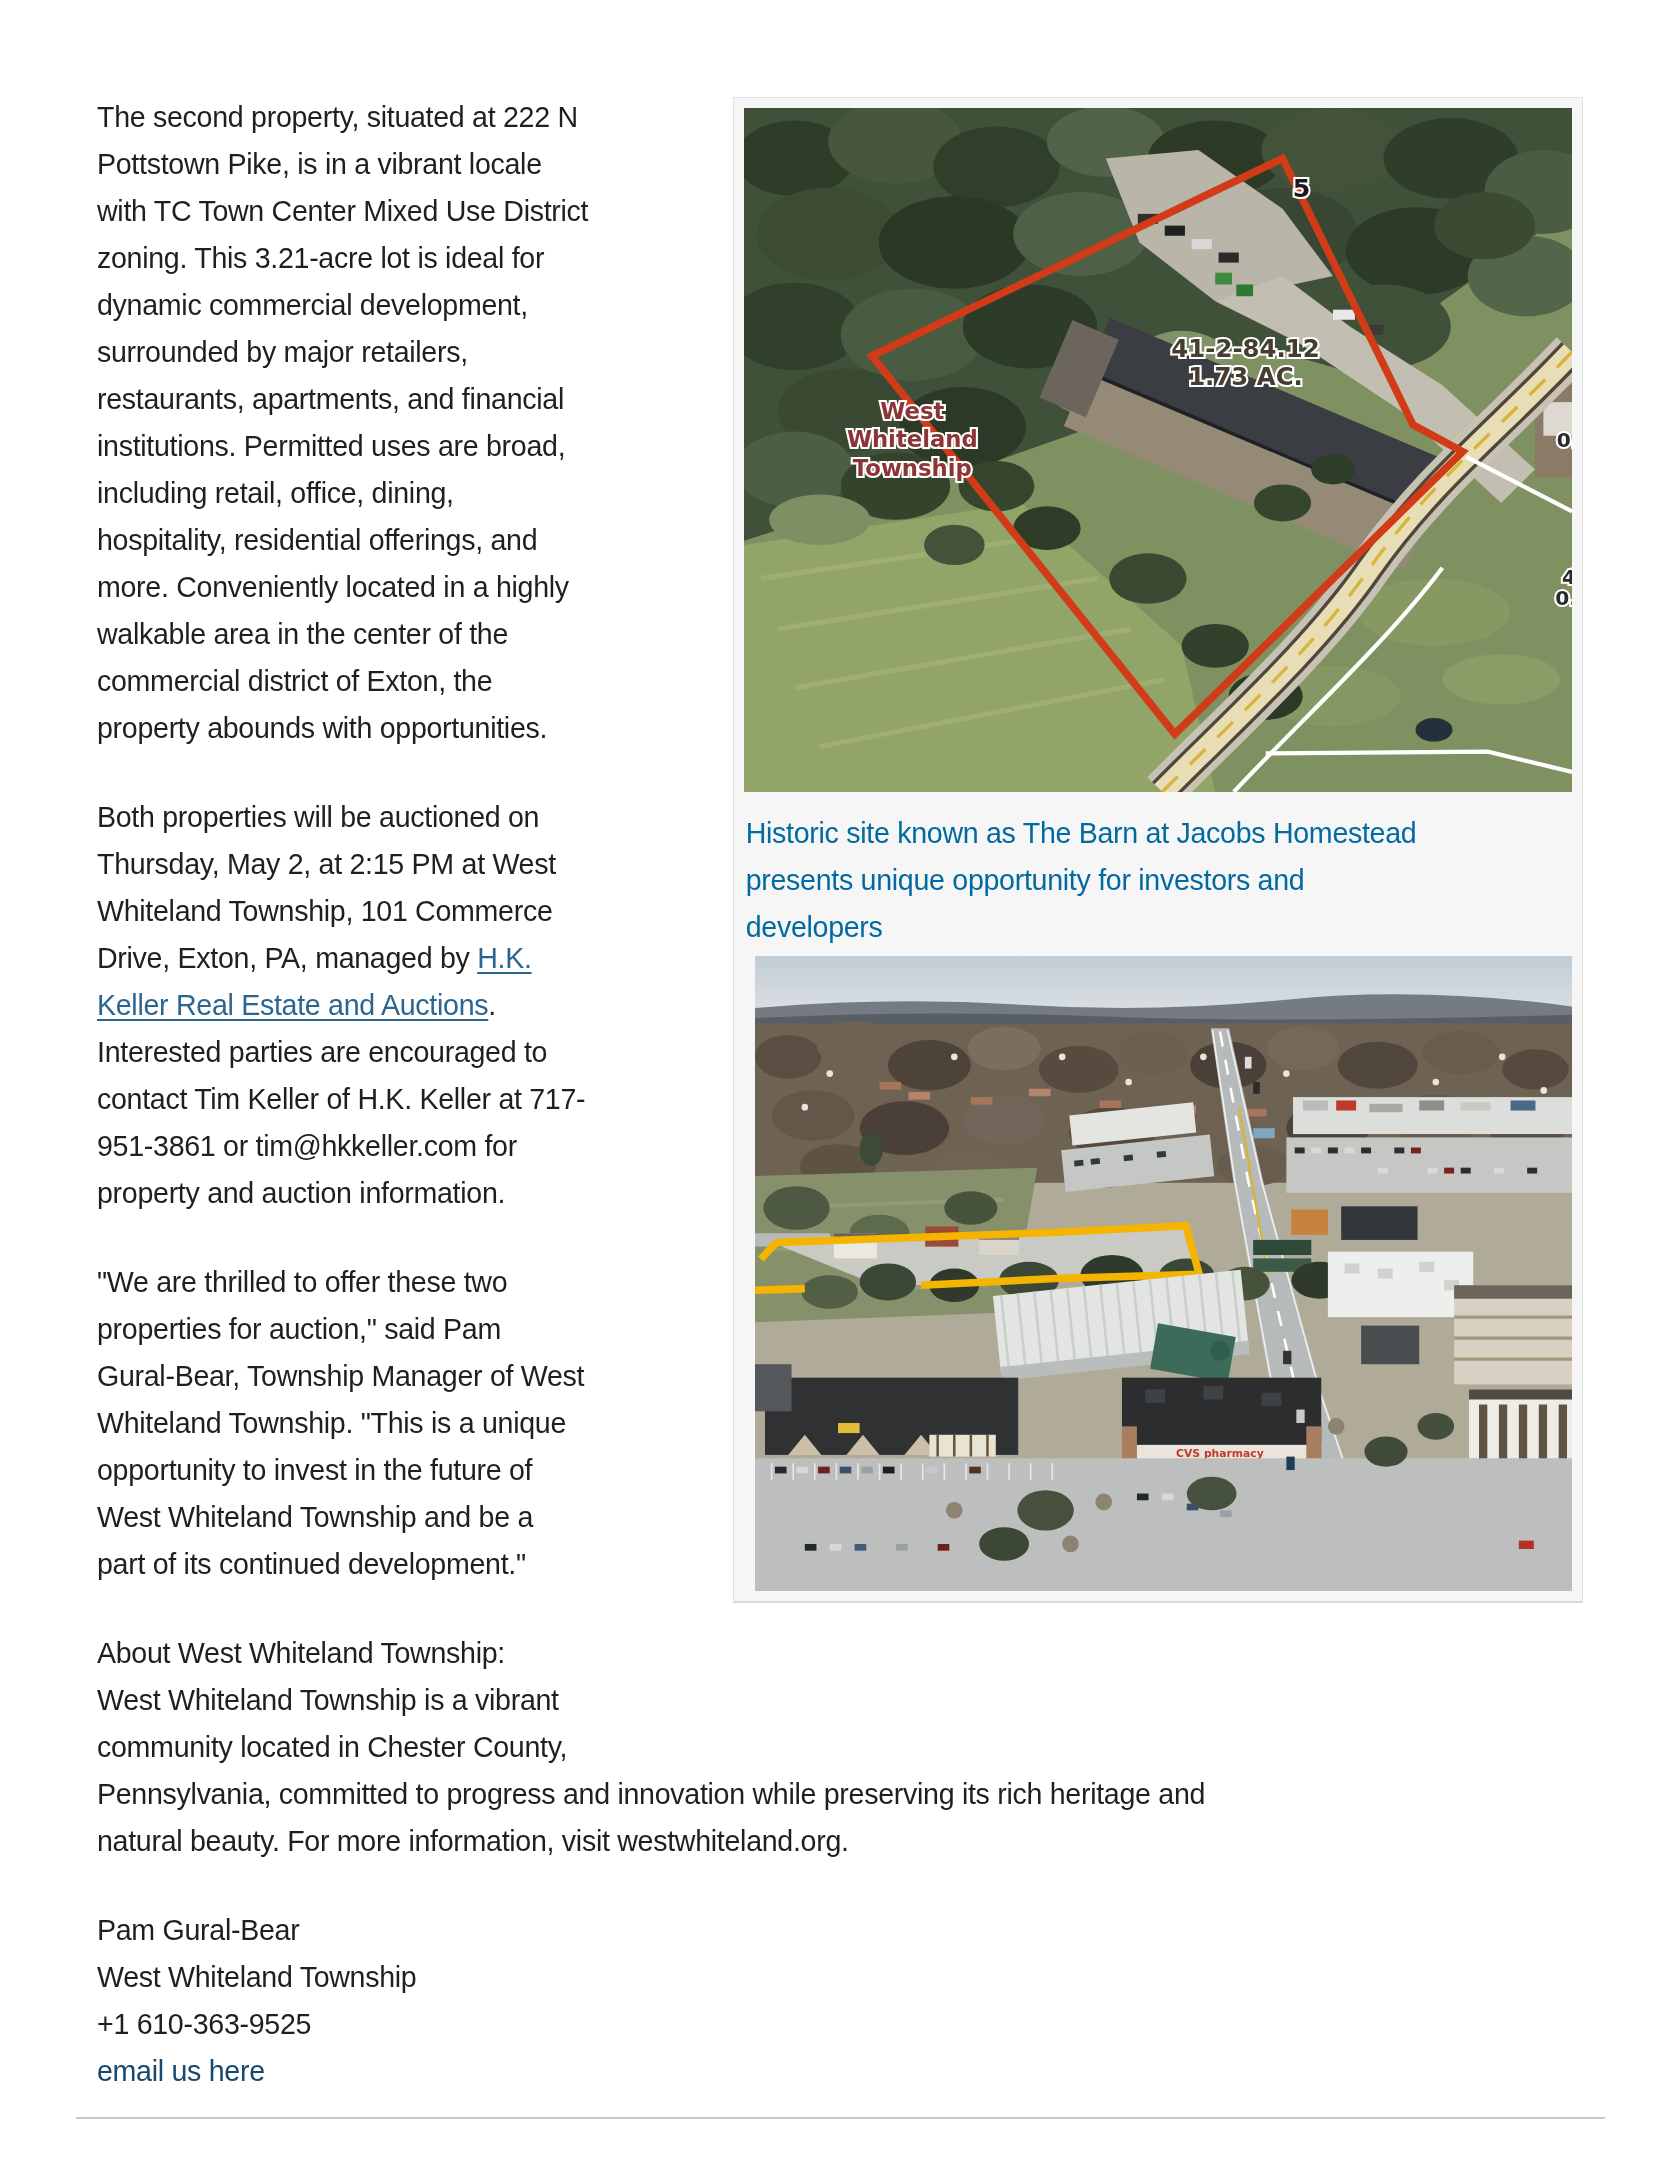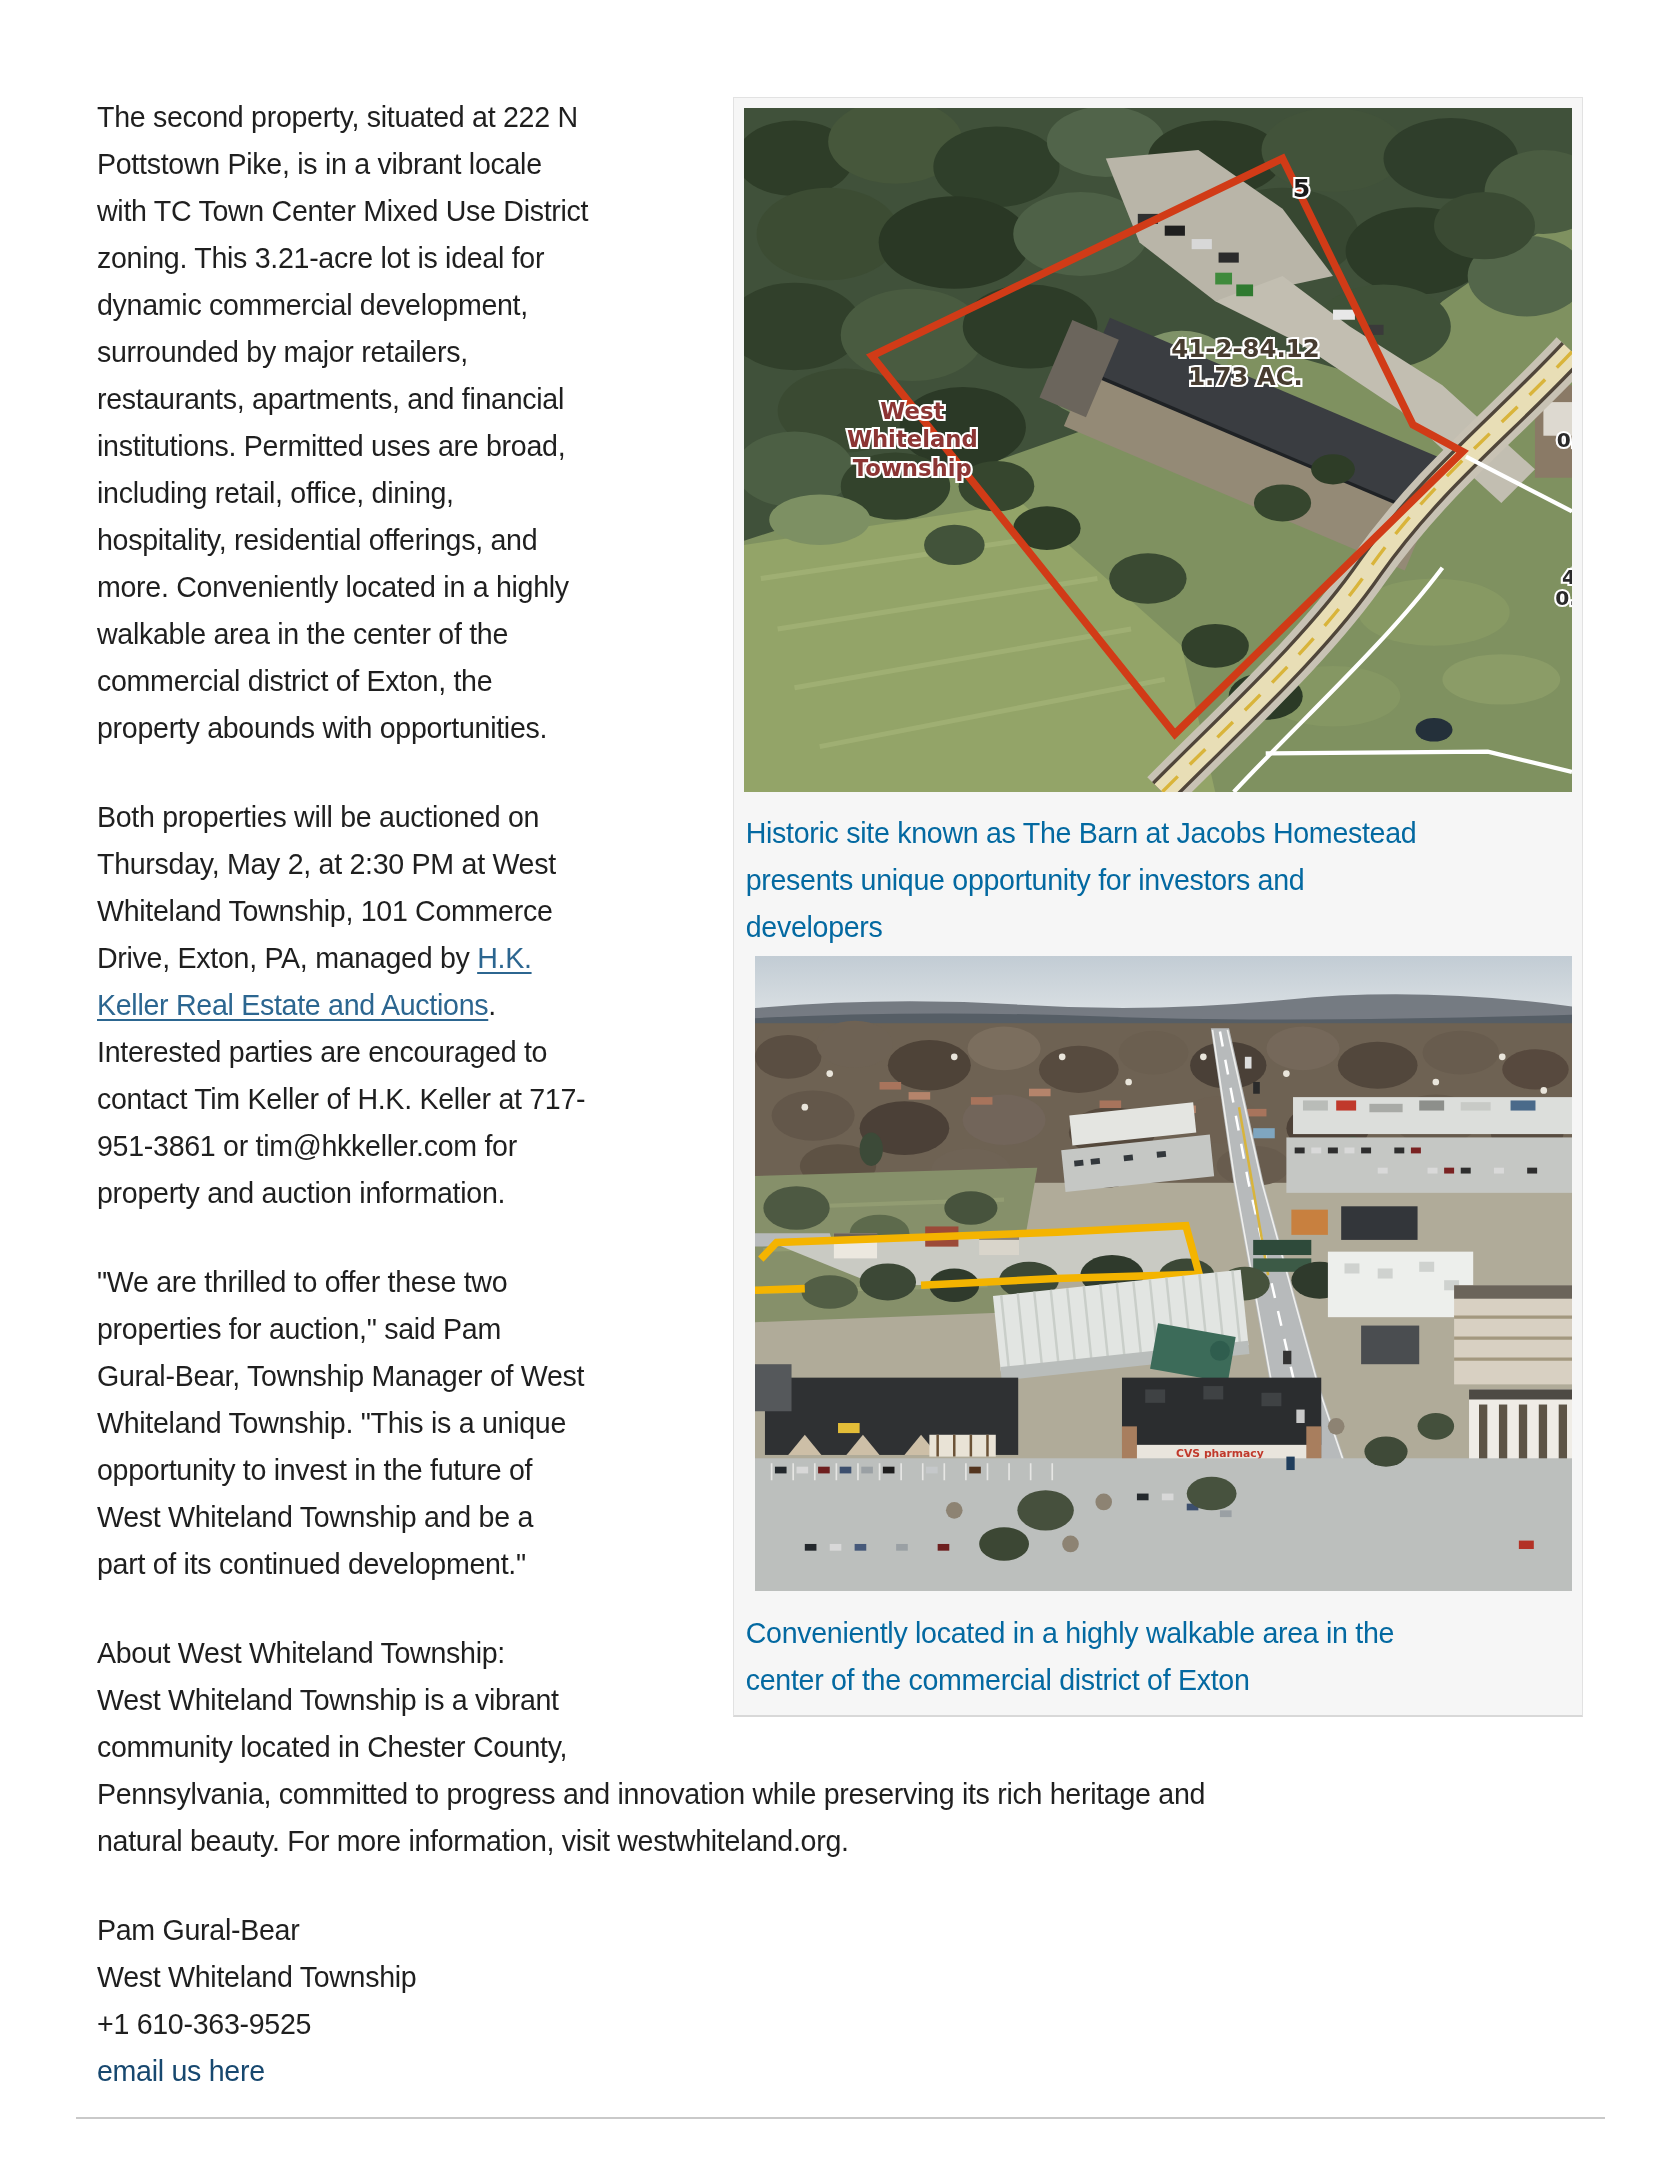--- a/index.html
+++ b/index.html
@@ -399,42 +399,40 @@
             <ellipse cx="760" cy="590" rx="26" ry="18" fill="#3f4a38"></ellipse>
           <ellipse cx="820" cy="560" rx="22" ry="16" fill="#44503c"></ellipse>
           <circle cx="380" cy="700" r="10" fill="#8d8373"></circle>
             <circle cx="420" cy="650" r="10" fill="#8d8373"></circle>
             <circle cx="700" cy="560" r="10" fill="#8d8373"></circle>
             <circle cx="240" cy="660" r="10" fill="#8d8373"></circle>
         </g>
       </svg>
     </figure>
 
-    <div class="caption last">Conveniently located in a highly walkable area in the
-center of the commercial district of Exton</div>
 
   </aside>
 
   <div class="article">
     <p class="para">The second property, situated at 222 N
 Pottstown Pike, is in a vibrant locale
 with TC Town Center Mixed Use District
 zoning. This 3.21-acre lot is ideal for
 dynamic commercial development,
 surrounded by major retailers,
 restaurants, apartments, and financial
 institutions. Permitted uses are broad,
 including retail, office, dining,
 hospitality, residential offerings, and
 more. Conveniently located in a highly
 walkable area in the center of the
 commercial district of Exton, the
 property abounds with opportunities.</p>
     <p class="para"><span>Both properties will be auctioned on
-Thursday, May 2, at 2:30 PM at West
+Thursday, May 2, at 2:15 PM at West
 Whiteland Township, 101 Commerce
 Drive, Exton, PA, managed by </span><a class="inline-link">H.K.
 Keller Real Estate and Auctions</a><span>.
 Interested parties are encouraged to
 contact Tim Keller of H.K. Keller at 717-
 951-3861 or tim@hkkeller.com for
 property and auction information.</span></p>
     <p class="para">"We are thrilled to offer these two
 properties for auction," said Pam
 Gural-Bear, Township Manager of West

